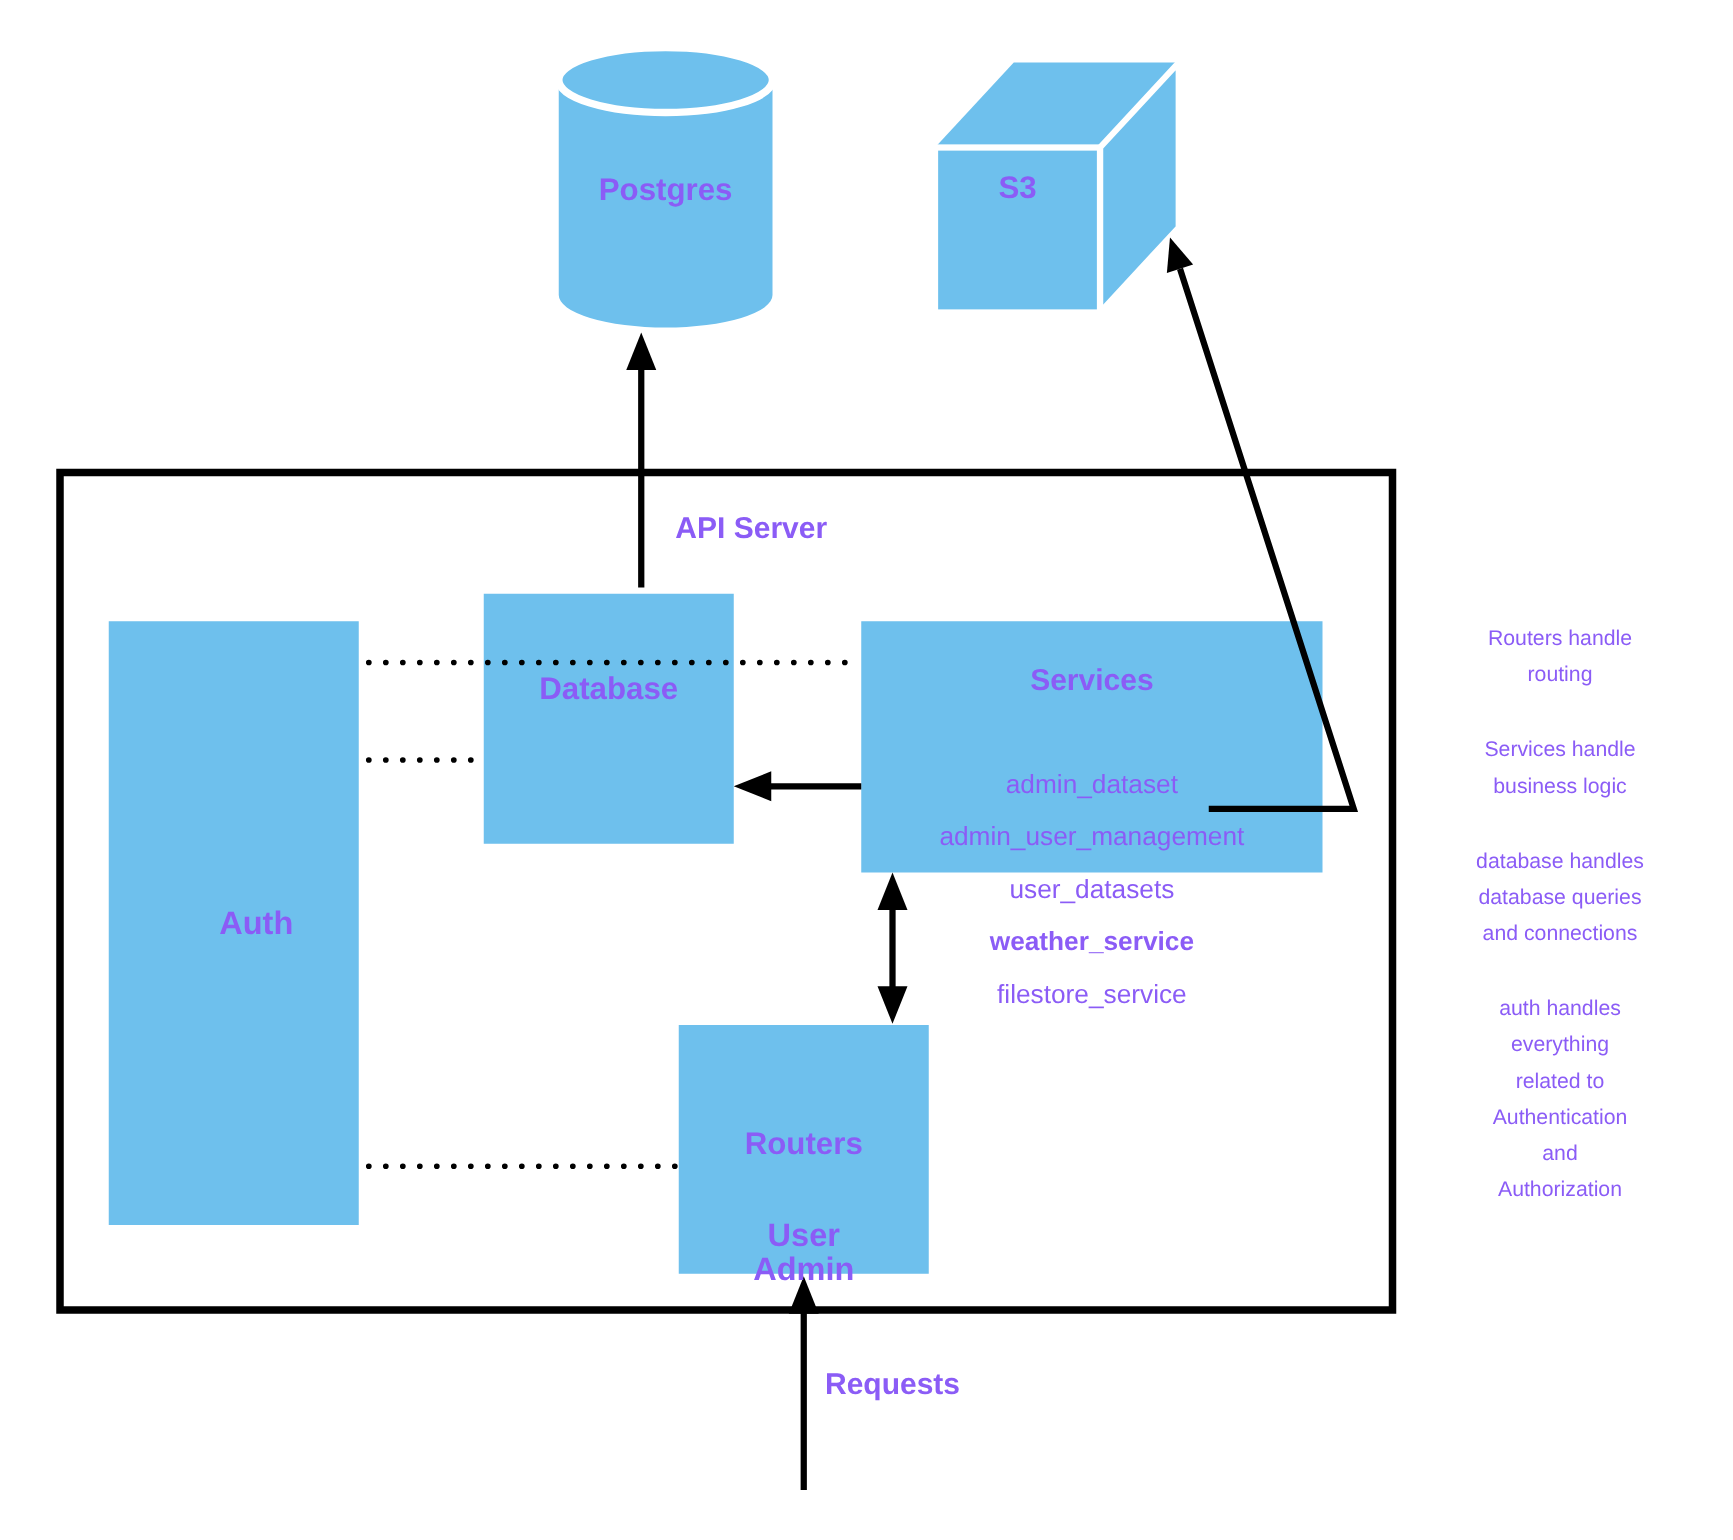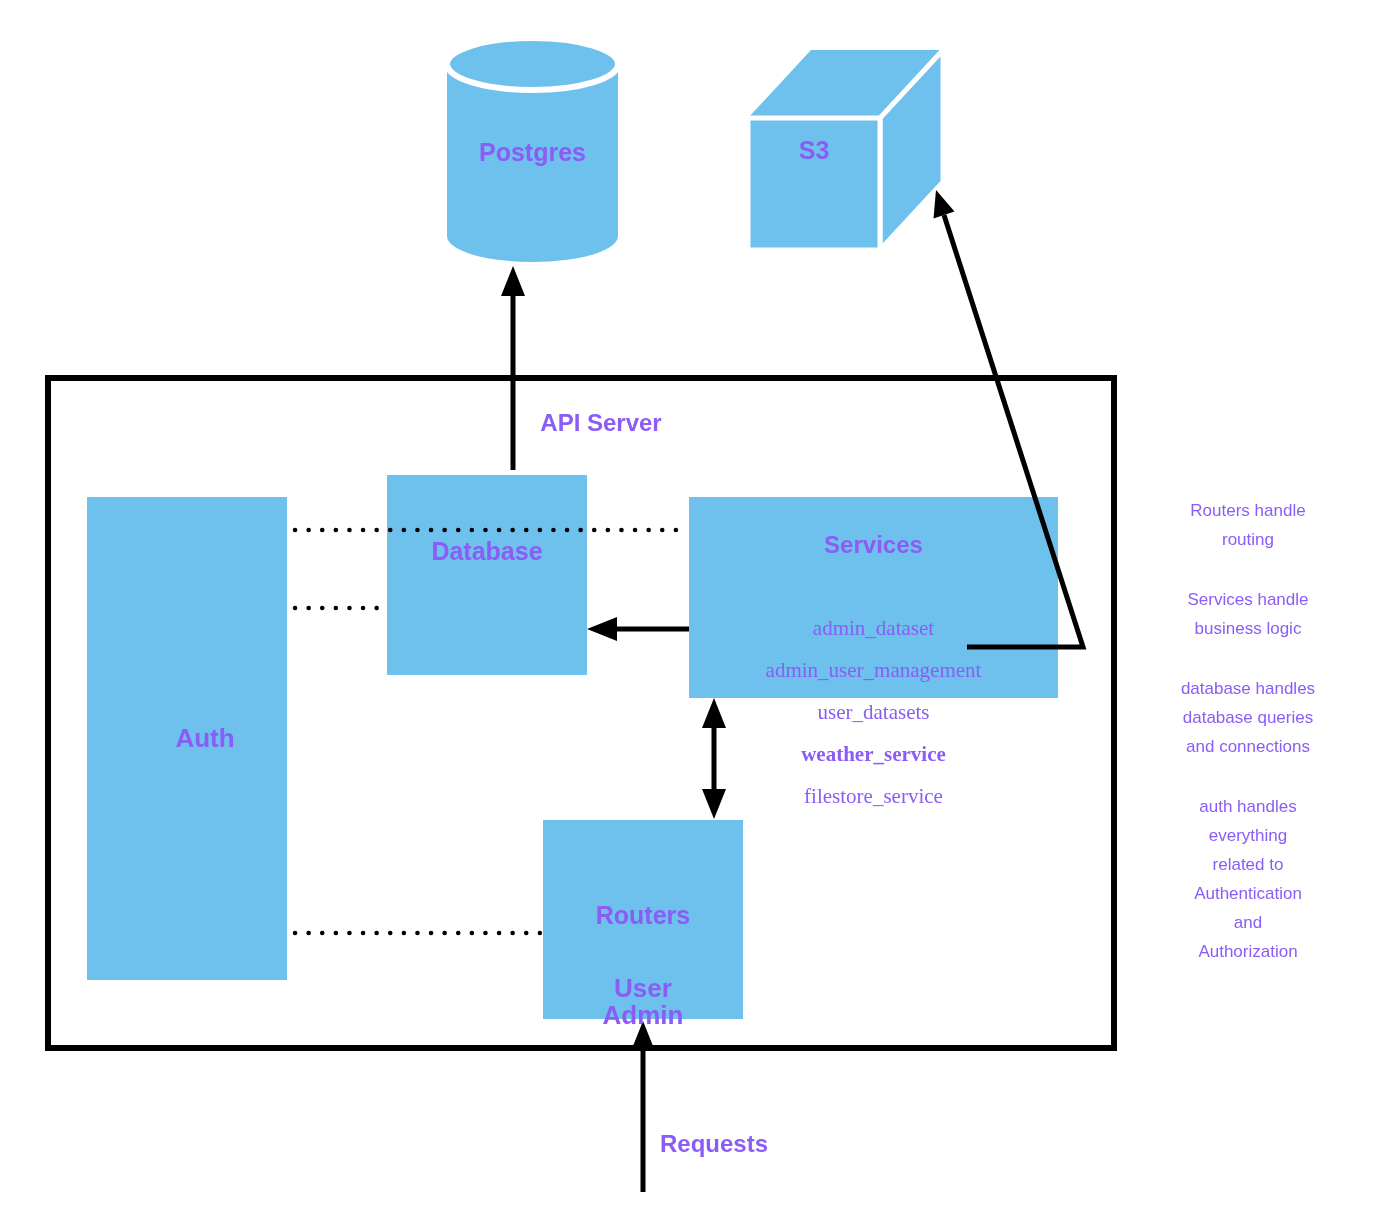--- a/index.html
+++ b/index.html
@@ -32,34 +32,34 @@
   
   .auth-box   { left:87px;  top:497px; width:200px; height:483px; }
   .auth-lbl   { left:87px;  top:497px; width:236px; height:483px; font-size:26px; }
   
   .db-box     { left:387px; top:475px; width:200px; height:200px; }
   .db-lbl     { left:387px; top:475px; width:200px; height:152px; font-size:25px; }
   
   .svc-box    { left:689px; top:497px; width:369px; height:201px; }
   .svc-text   { left:689px; top:497px; width:369px; padding-top:17px; }
   .svc-title  { font-size:24px; line-height:26px; font-weight:bold; }
-  .svc-items  { margin-top:22px;font-family:Liberation Serif, serif; }
+  .svc-items  { margin-top:22px; }
   .svc-item   { font-size:21px; line-height:24px; font-weight:normal; }
   .svc-item.em{ font-weight:bold; }
   
   .rt-box     { left:543px; top:820px; width:200px; height:199px; }
   .rt-text    { left:543px; top:820px; width:200px; padding-top:63px; }
   .rt-title   { font-size:25px; line-height:28px; }
   .rt-sub     { margin-top:28px; font-size:26px; line-height:27px; }
   
   .pg-lbl     { left:447px; top:139px; width:171px; font-size:25px; line-height:27px; }
   .s3-lbl     { left:748px; top:137px; width:132px; font-size:25px; line-height:27px; }
   
   .api-lbl    { left:480px; top:409px; width:242px; font-size:24px; line-height:27px; }
-  .req-lbl    { left:660px; top:1095px; width:160px; text-align:left; font-size:24px; line-height:26px;margin-top:36px; }
+  .req-lbl    { left:660px; top:1095px; width:160px; text-align:left; font-size:24px; line-height:26px; }
   
   .notes {
     position:absolute; z-index:3;
     left:1128px; top:468px; width:240px;
     text-align:center;
     font-size:17px; line-height:29px;
     font-weight:normal;
     margin-top:28px;
   }
   .note { white-space:pre-line; margin:0 0 31px 0; }

